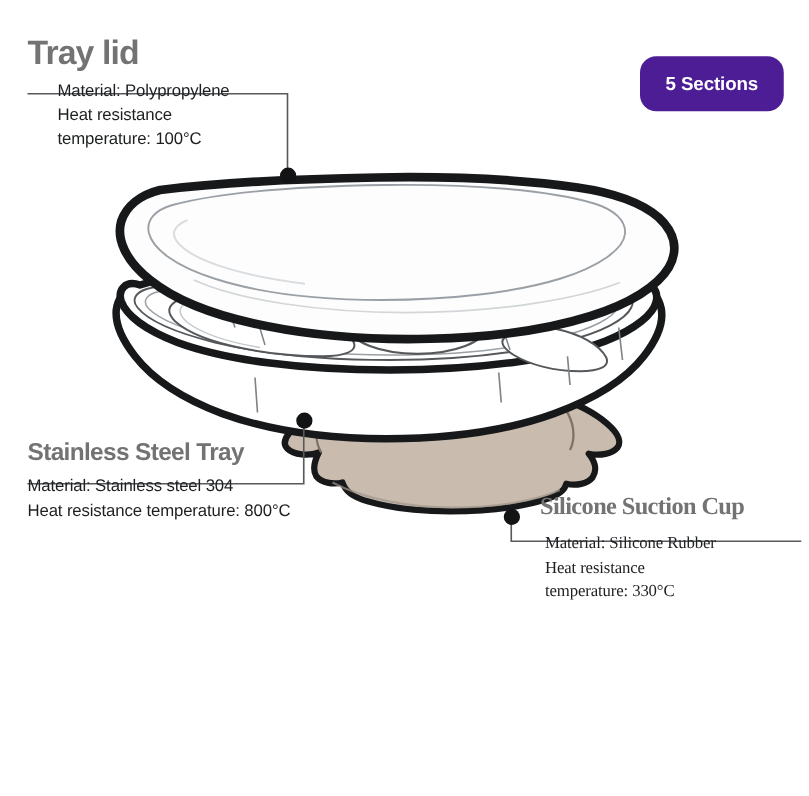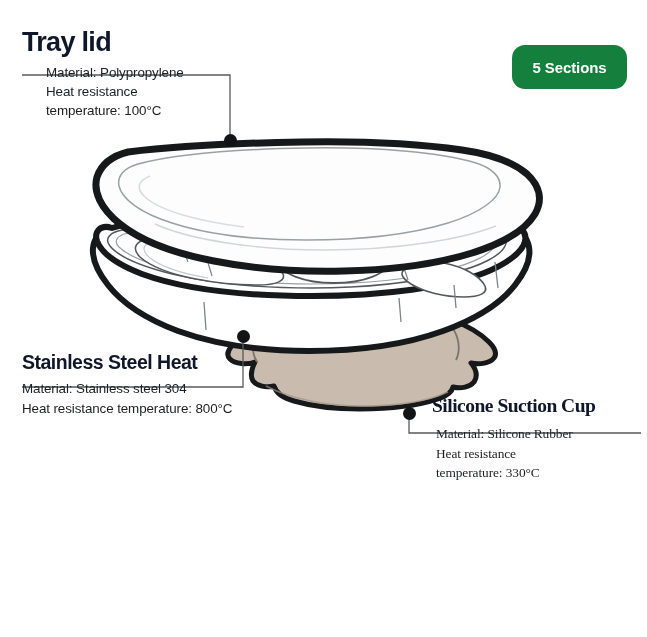--- a/index.html
+++ b/index.html
@@ -28,41 +28,41 @@
   }
 
   
   #sections-badge {
     position: absolute;
     left: 512px;
     top: 45px;
     width: 115px;
     height: 44px;
     border-radius: 13px;
-    background: #15803d;
+    background: #4c1d95;
     display: flex;
     align-items: center;
     justify-content: center;
   }
   #sections-badge .badge-text {
     color: #ffffff;
     font-size: 15px;
     font-weight: bold;
     letter-spacing: -0.1px;
     white-space: nowrap;
   }
 
   
   .callout {
     position: absolute;
   }
   .callout-title {
     font-size: 27px;
     font-weight: bold;
-    color: #0f172a;
+    color: #737373;
     letter-spacing: -0.7px;
     white-space: nowrap;
     line-height: 1.05;
   }
   .callout-title.small {
     font-size: 19.5px;
     letter-spacing: -0.5px;
   }
   .callout-body {
     font-size: 13.4px;
@@ -274,21 +274,21 @@
   </div>
 
   <div class="callout" id="callout-lid">
     <div class="callout-title">Tray lid</div>
     <div class="callout-body">Material: Polypropylene
 Heat resistance
 temperature: 100°C</div>
   </div>
 
   <div class="callout" id="callout-tray">
-    <div class="callout-title small">Stainless Steel Heat</div>
+    <div class="callout-title small">Stainless Steel Tray</div>
     <div class="callout-body">Material: Stainless steel 304
 Heat resistance temperature: 800°C</div>
   </div>
 
   <div class="callout" id="callout-cup">
     <div class="callout-title small">Silicone Suction Cup</div>
     <div class="callout-body">Material: Silicone Rubber
 Heat resistance
 temperature: 330°C</div>
   </div>

